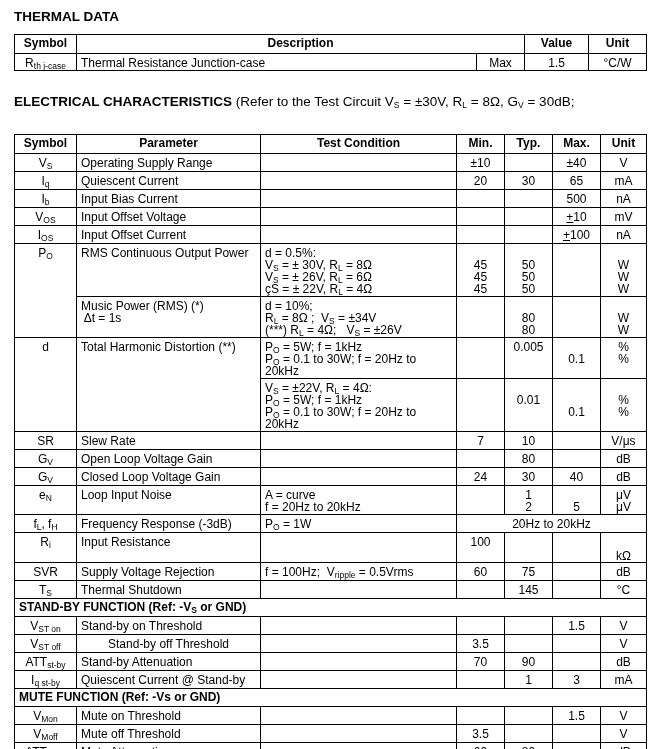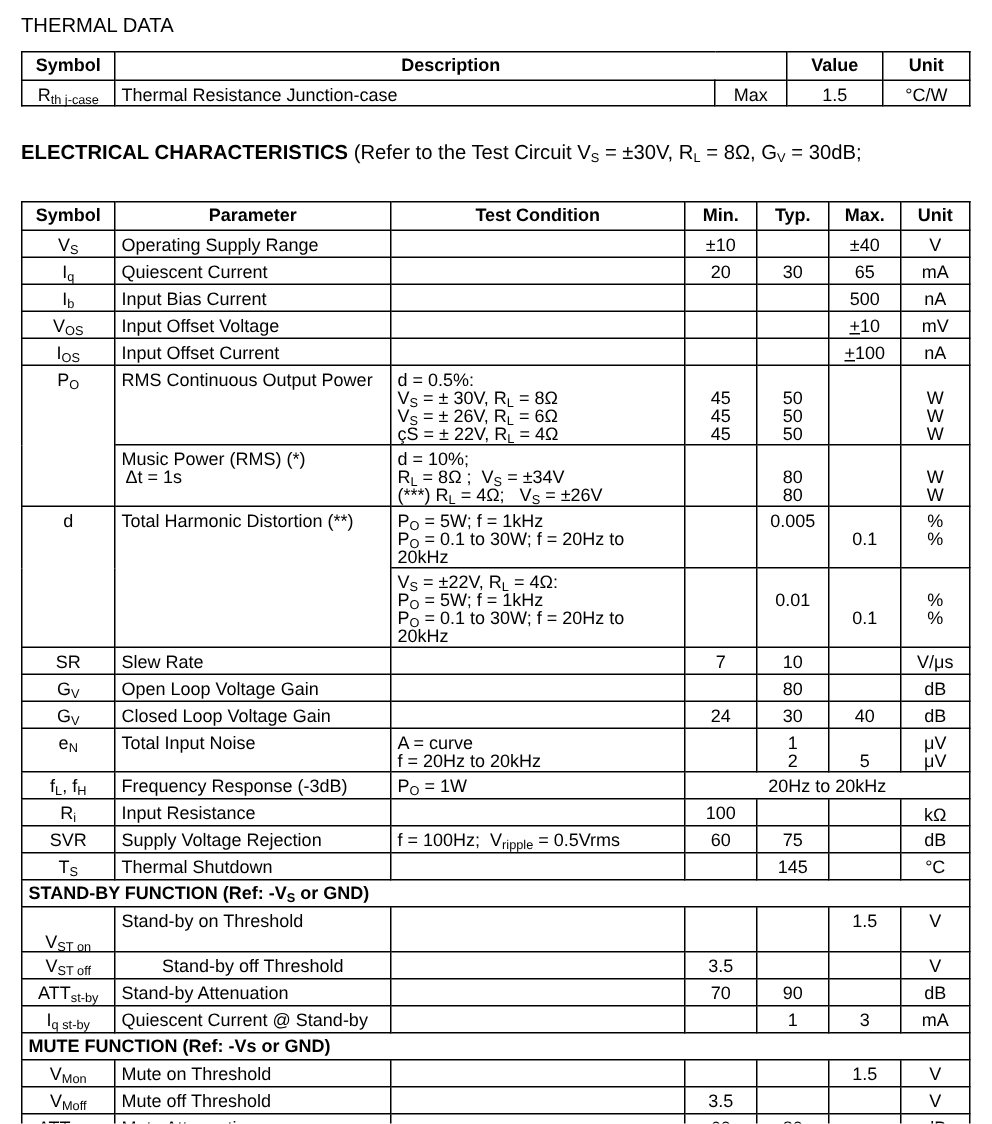--- a/index.html
+++ b/index.html
@@ -1,18 +1,18 @@
 <!DOCTYPE html>
 <html><head>
 <meta charset="utf-8">
 <style>
   html, body { margin: 0; padding: 0; background: #ffffff; }
   body { width: 661px; height: 749px; position: relative; overflow: hidden;
          font-family: "Liberation Sans", sans-serif; color: #000; font-size: 12px; }
-  h1.sec { position: absolute; margin: 0; font-size: 13.5px; font-weight: normal; letter-spacing: 0; }
+  h1.sec { position: absolute; margin: 0; font-size: 13.5px; font-weight: bold; letter-spacing: 0; }
   .intro { position: absolute; left: 14px; top: 95px; width: 640px; font-size: 13.5px; line-height: 14px; }
   .intro b { font-weight: bold; }
   sub { font-size: 8.5px; vertical-align: -2px; line-height: 0; }
   table { border-collapse: collapse; position: absolute; table-layout: fixed; }
   td, th { border: 1px solid #000; padding: 0 4px; font-size: 12px; line-height: 12px; vertical-align: top; }
   th { font-weight: bold; text-align: center; height: 16px; padding-top: 2px; }
   .c { text-align: center; }
   .l { text-align: left; }
   .ml div { line-height: 12px; }
   .secrow td { font-weight: bold; padding-top: 2px; height: 15px; }
@@ -243,21 +243,21 @@
         <td class="l" style="padding-top: 3px;"></td>
         <td class="c" style="padding-top: 3px;">24</td>
         <td class="c" style="padding-top: 3px;">30</td>
         <td class="c" style="padding-top: 3px;">40</td>
         <td class="c" style="padding-top: 3px;">dB</td>
       </tr>
     </tbody>
   <tbody>
       <tr>
     <td class="c" style="padding-top:3px;"><span>e</span><sub>N</sub></td>
-    <td class="l" style="padding-top:3px;">Total Input Noise</td>
+    <td class="l" style="padding-top:3px;">Loop Input Noise</td>
     <td class="l ml" style="padding-top:3px;padding-bottom:1px;">
           <div>A = curve</div>
           <div>f = 20Hz to 20kHz</div>
         </td>
     <td></td>
     <td class="c ml" style="padding-top:3px;">
           <div>1</div>
           <div>2</div>
         </td>
     <td class="c ml" style="padding-top:3px;">
@@ -277,21 +277,21 @@
   </tr>
   </tbody>
     <tbody id="rows3">
       <tr style="height: 18px;">
         <td class="c" style="padding-top: 3px;"><span>R</span><sub>i</sub></td>
         <td class="l" style="padding-top: 3px;">Input Resistance</td>
         <td class="l" style="padding-top: 3px;"></td>
         <td class="c" style="padding-top: 3px;">100</td>
         <td class="c" style="padding-top: 3px;"></td>
         <td class="c" style="padding-top: 3px;"></td>
-        <td class="c" style="padding-top: 4px;">kΩ</td>
+        <td class="c" style="padding-top: 17px;">kΩ</td>
       </tr>
       <tr style="height: 18px;">
         <td class="c" style="padding-top: 3px;"><span>SVR</span><sub></sub></td>
         <td class="l" style="padding-top: 3px;">Supply Voltage Rejection</td>
         <td class="l" style="padding-top: 3px;">f = 100Hz;&nbsp; V<sub>ripple</sub> = 0.5Vrms</td>
         <td class="c" style="padding-top: 3px;">60</td>
         <td class="c" style="padding-top: 3px;">75</td>
         <td class="c" style="padding-top: 3px;"></td>
         <td class="c" style="padding-top: 3px;">dB</td>
       </tr>
@@ -305,21 +305,21 @@
         <td class="c" style="padding-top: 3px;">°C</td>
       </tr>
     </tbody>
   <tbody>
       <tr class="secrow">
     <td colspan="7"><span>STAND-BY FUNCTION (Ref: -V</span><sub>S</sub><span> or GND)</span></td>
   </tr>
   </tbody>
     <tbody id="rows4">
       <tr style="height: 18px;">
-        <td class="c" style="padding-top: 17px;"><span>V</span><sub>ST on</sub></td>
+        <td class="c" style="padding-top: 3px;"><span>V</span><sub>ST on</sub></td>
         <td class="l" style="padding-top: 3px;">Stand-by on Threshold</td>
         <td class="l" style="padding-top: 3px;"></td>
         <td class="c" style="padding-top: 3px;"></td>
         <td class="c" style="padding-top: 3px;"></td>
         <td class="c" style="padding-top: 3px;">1.5</td>
         <td class="c" style="padding-top: 3px;">V</td>
       </tr>
       <tr style="height: 18px;">
         <td class="c" style="padding-top: 3px;"><span>V</span><sub>ST off</sub></td>
         <td class="l" style="padding-top: 3px; text-align: center;">Stand-by off Threshold</td>

